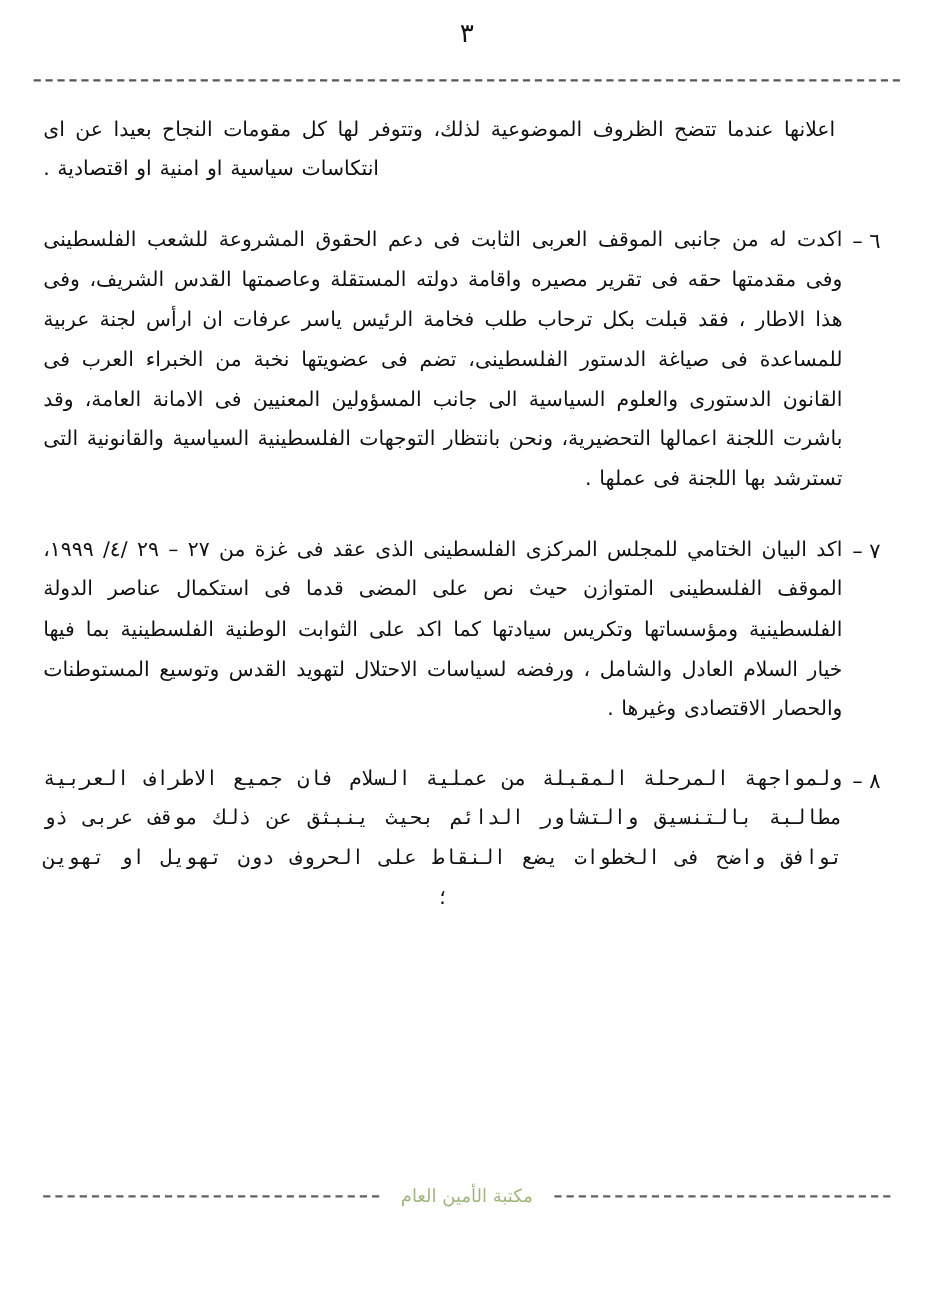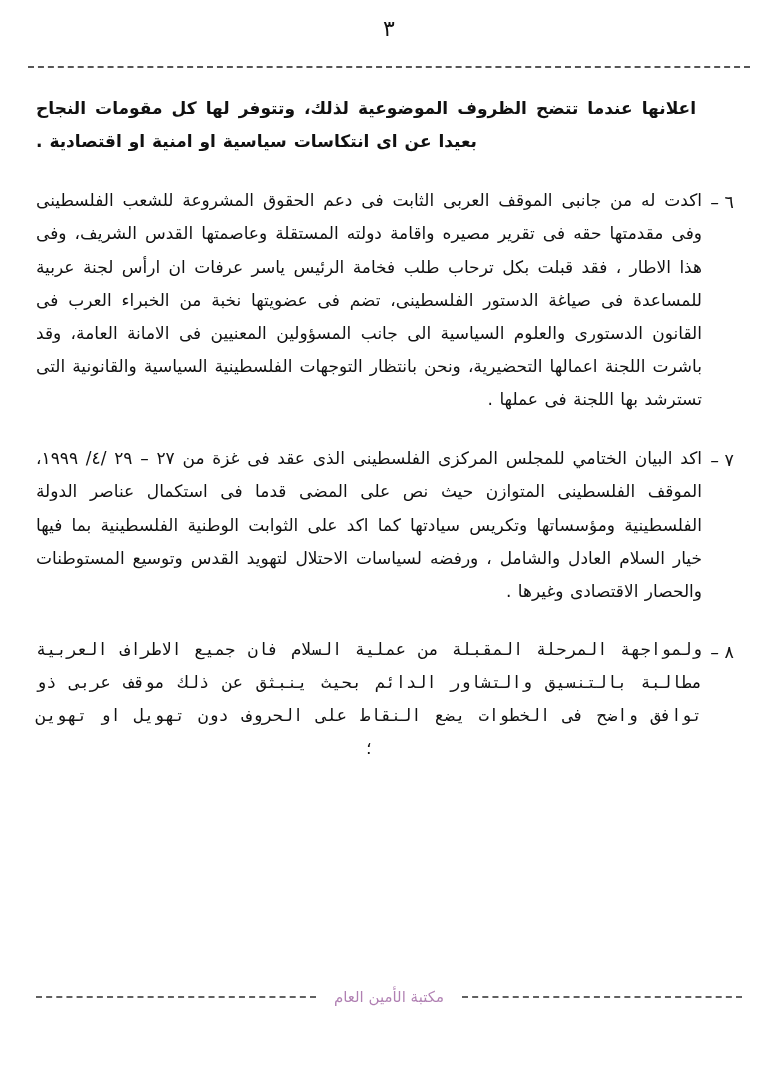--- a/index.html
+++ b/index.html
@@ -69,21 +69,20 @@
     letter-spacing: 0px;
     word-spacing: 1px;
     color: #111;
   }
   .para.no-marker .body-text {
     padding-right: 6px;
   }
   .para.first .body-text {
     text-align: justify;
     text-align-last: left;
-    font-weight: bold;
   }
   .para.last-center .body-text {
     text-align-last: center;
     font-family: Liberation Mono, monospace;
   }
   .footer-rule-wrap {
     position: absolute;
     left: 36px;
     right: 36px;
     bottom: 86px;
@@ -93,21 +92,21 @@
   }
   .footer-rule {
     flex: 1 1 auto;
     border-top: 2px dashed #3a3a3a;
     height: 0;
     opacity: .8;
   }
   .footer-stamp {
     flex: 0 0 auto;
     font-size: 15px;
-    color: #701a75;
+    color: #4d7c0f;
     opacity: .55;
     filter: blur(0.4px);
     letter-spacing: 1px;
     padding: 0 10px;
     white-space: nowrap;
   }
 </style>
 </head>
 <body>
 

